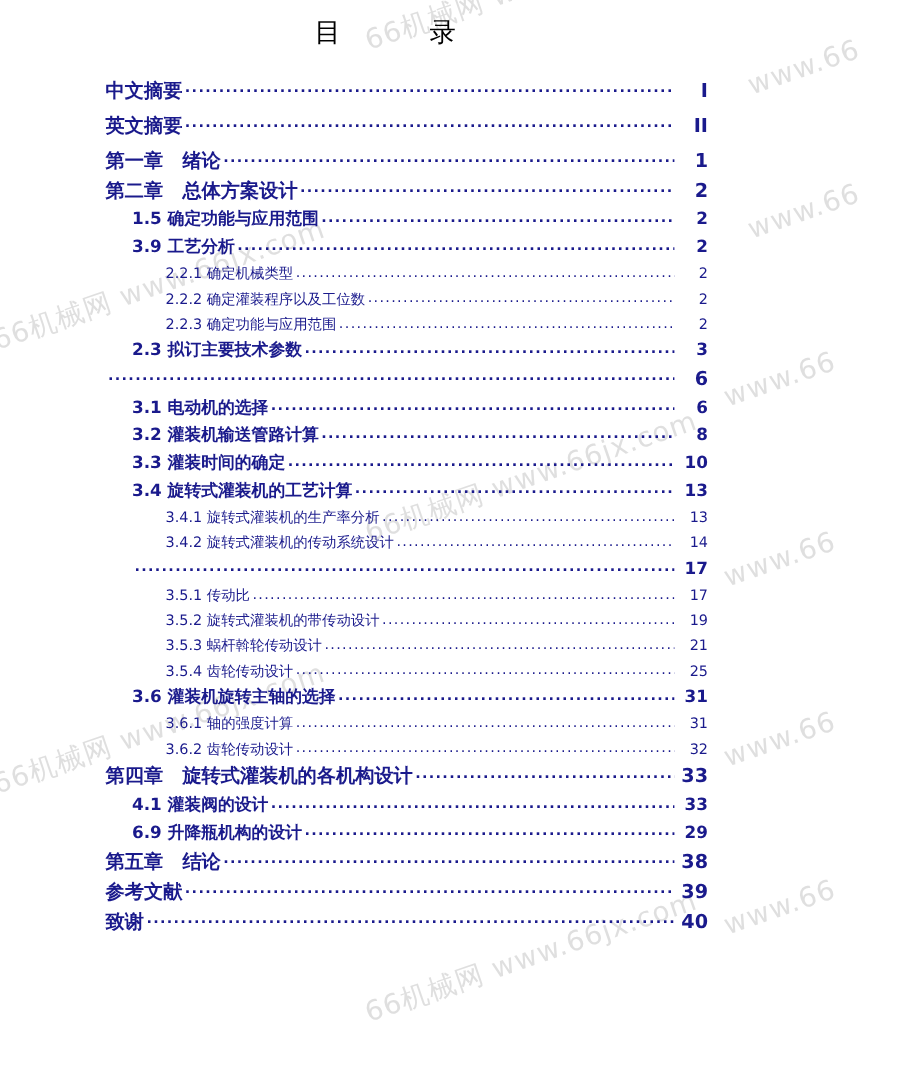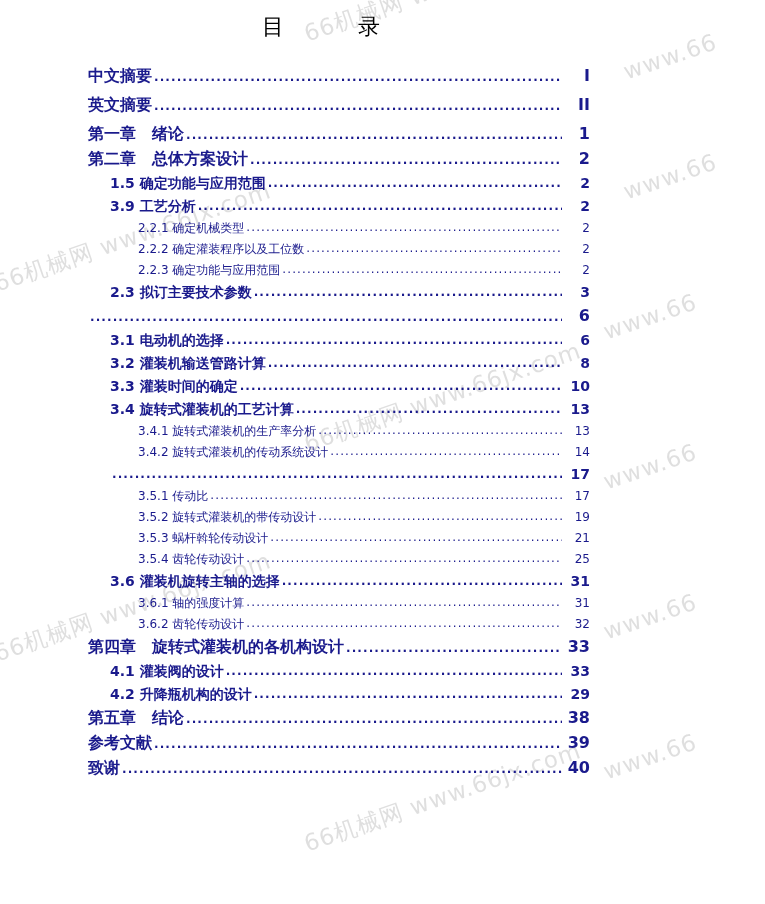--- a/index.html
+++ b/index.html
@@ -54,21 +54,21 @@
     z-index: 10;
   }
   .toc {
     position: relative;
     z-index: 10;
     padding-left: 66px;
     padding-right: 40px;
   }
   .toc-row {
     display: flex;
-    align-items: flex-end;
+    align-items: flex-start;
     color: #1a1a8c;
     margin-bottom: 1px;
     line-height: 1.0;
   }
   .toc-label {
     white-space: nowrap;
     flex: 0 0 auto;
   }
   .toc-dots {
     flex: 1 1 auto;
@@ -255,21 +255,21 @@
         <span class="toc-label">第四章　旋转式灌装机的各机构设计</span>
         <span class="toc-dots">..............................................................................................................</span>
         <span class="toc-page">33</span>
       </div>
       <div class="toc-row lvl-2">
         <span class="toc-label">4.1 灌装阀的设计</span>
         <span class="toc-dots">..............................................................................................................</span>
         <span class="toc-page">33</span>
       </div>
       <div class="toc-row lvl-2">
-        <span class="toc-label">4.2 升降瓶机构的设计</span>
+        <span class="toc-label">6.9 升降瓶机构的设计</span>
         <span class="toc-dots">..............................................................................................................</span>
         <span class="toc-page">29</span>
       </div>
       <div class="toc-row lvl-ch">
         <span class="toc-label">第五章　结论</span>
         <span class="toc-dots">..............................................................................................................</span>
         <span class="toc-page">38</span>
       </div>
       <div class="toc-row lvl-ch">
         <span class="toc-label">参考文献</span>

